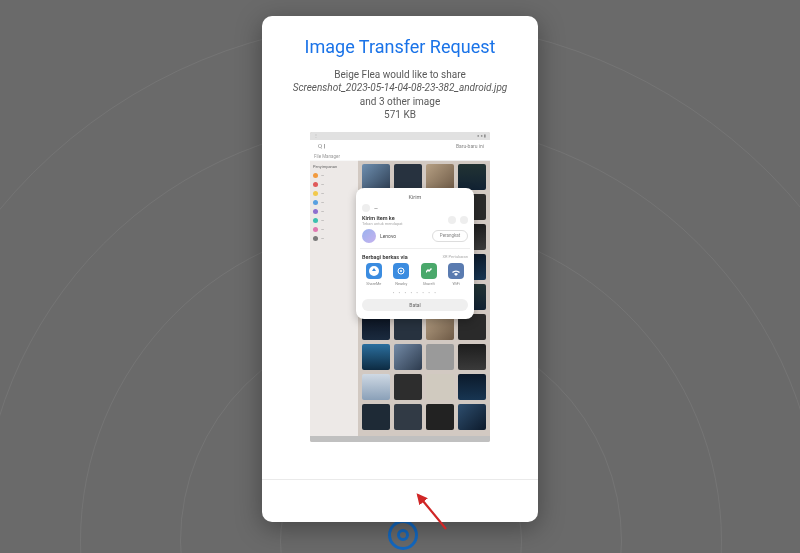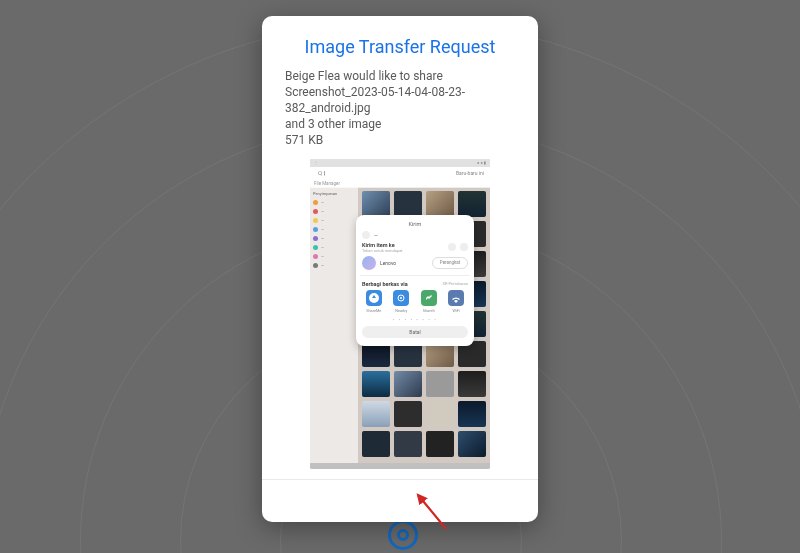--- a/index.html
+++ b/index.html
@@ -9,22 +9,22 @@
   .r1{width:240px;height:240px;left:280px;top:420px;}
   .r2{width:440px;height:440px;left:180px;top:320px;}
   .r3{width:640px;height:640px;left:80px;top:220px;}
   .r4{width:840px;height:840px;left:-20px;top:120px;}
   .r5{width:1040px;height:1040px;left:-120px;top:20px;}
   .center-icon{position:absolute;left:388px;top:520px;width:24px;height:24px;border:3px solid #1368c0;border-radius:50%;}
   .center-icon:after{content:"";position:absolute;left:6px;top:6px;width:6px;height:6px;border:3px solid #1368c0;border-radius:50%;}
   .modal{position:absolute;left:262px;top:16px;width:276px;height:506px;background:#fff;border-radius:10px;box-shadow:0 6px 26px rgba(0,0,0,.35);display:flex;flex-direction:column;}
   .modal-body{flex:1;padding:18px 18px 0 18px;display:flex;flex-direction:column;overflow:hidden;}
   .title{font-size:18px;font-weight:400;color:#1a73e8;text-align:center;line-height:1.2;margin:2px 0 10px;}
-  .sub{font-size:12px;color:#5a5a5a;line-height:1.35;margin:0 auto 10px;max-width:230px;}
-  .sub .file{}
+  .sub{font-size:10px;color:#5a5a5a;text-align:center;line-height:1.35;margin:0 auto 10px;max-width:230px;}
+  .sub .file{font-style:italic;}
   .preview{position:relative;width:180px;height:310px;margin:0 auto;background:#d2c9c2;border-radius:2px;overflow:hidden;}
   
   .shot-statusbar{height:8px;background:#e1e1e1;display:flex;align-items:center;padding:0 4px;font-size:4px;color:#888;}
   .shot-statusbar .grow{flex:1;}
   .shot-app{height:12px;background:#fff;display:flex;align-items:center;padding:0 6px;font-size:6px;color:#333;}
   .shot-app .q{width:8px;text-align:center;color:#888;}
   .shot-app .hdr{flex:1;text-align:right;font-size:5px;color:#888;}
   .shot-tabs{height:8px;background:#fff;border-bottom:1px solid #eee;display:flex;font-size:4.5px;color:#999;}
   .shot-tabs div{padding:2px 4px;}
   .shot-body{position:absolute;top:28px;bottom:6px;left:0;right:0;display:flex;}

